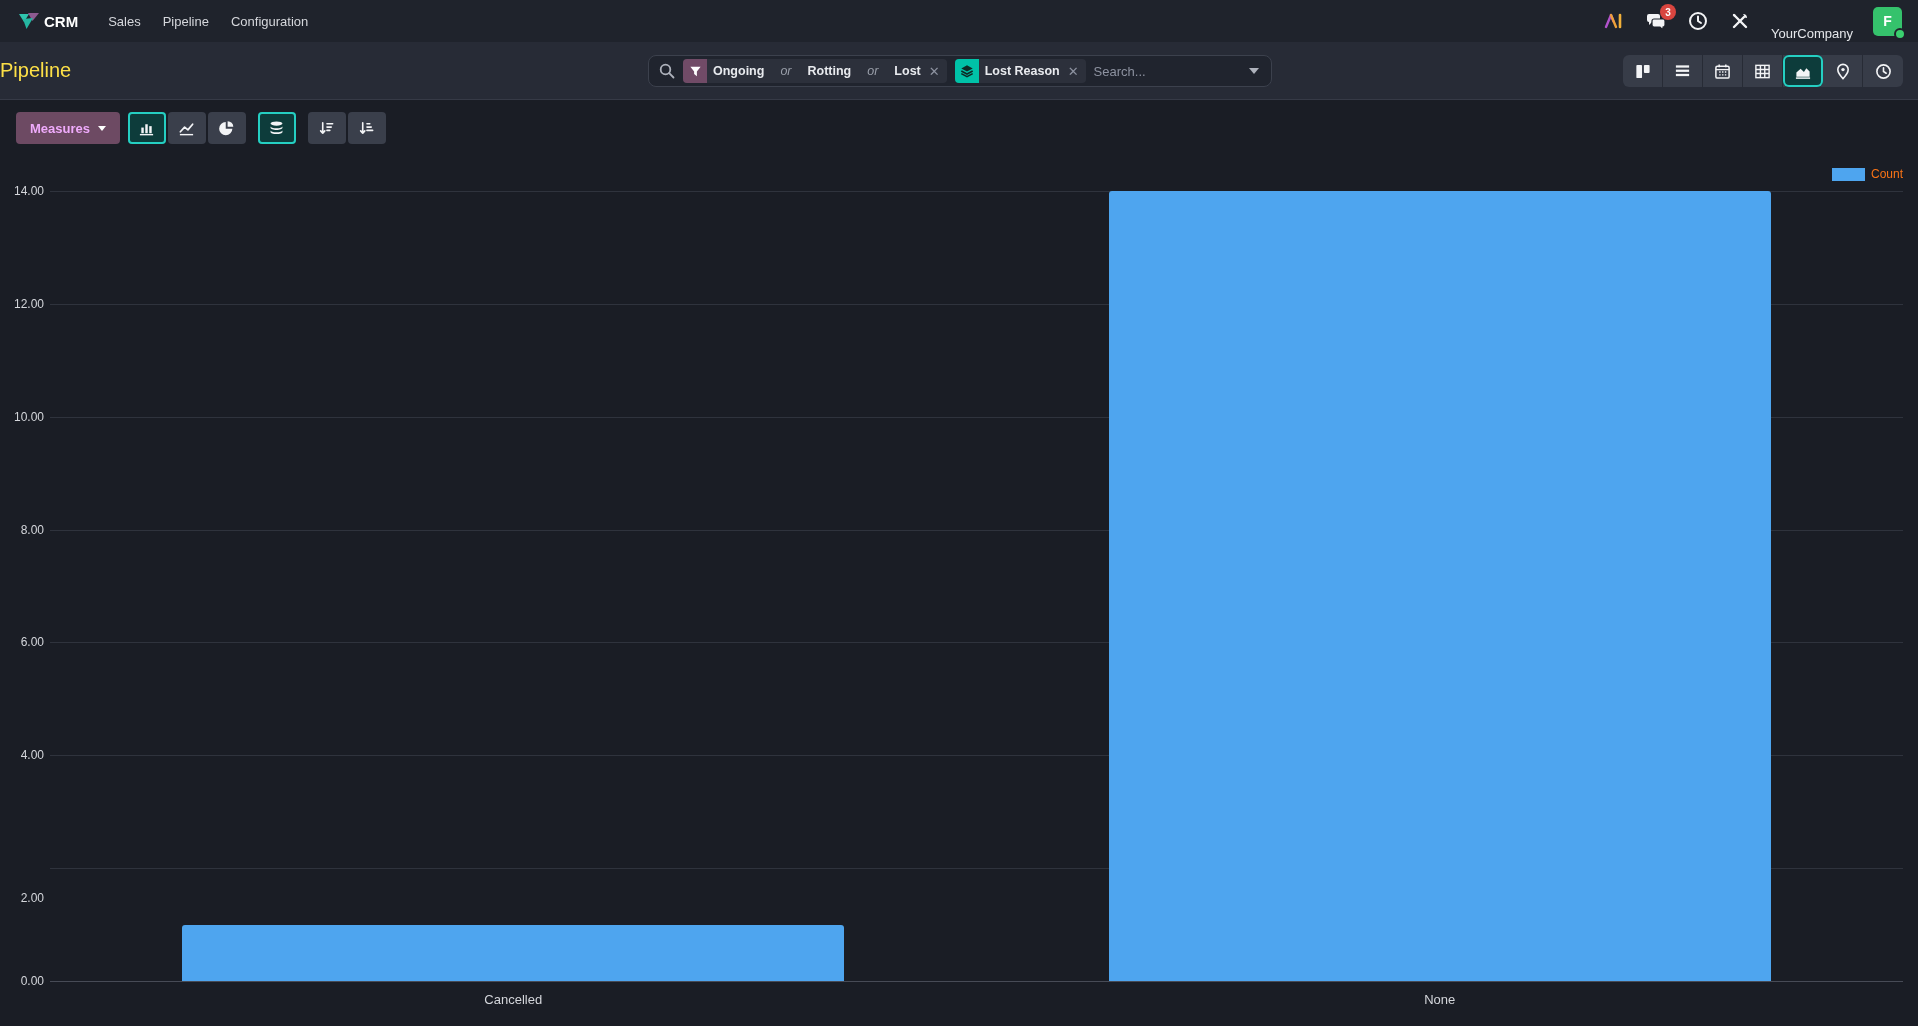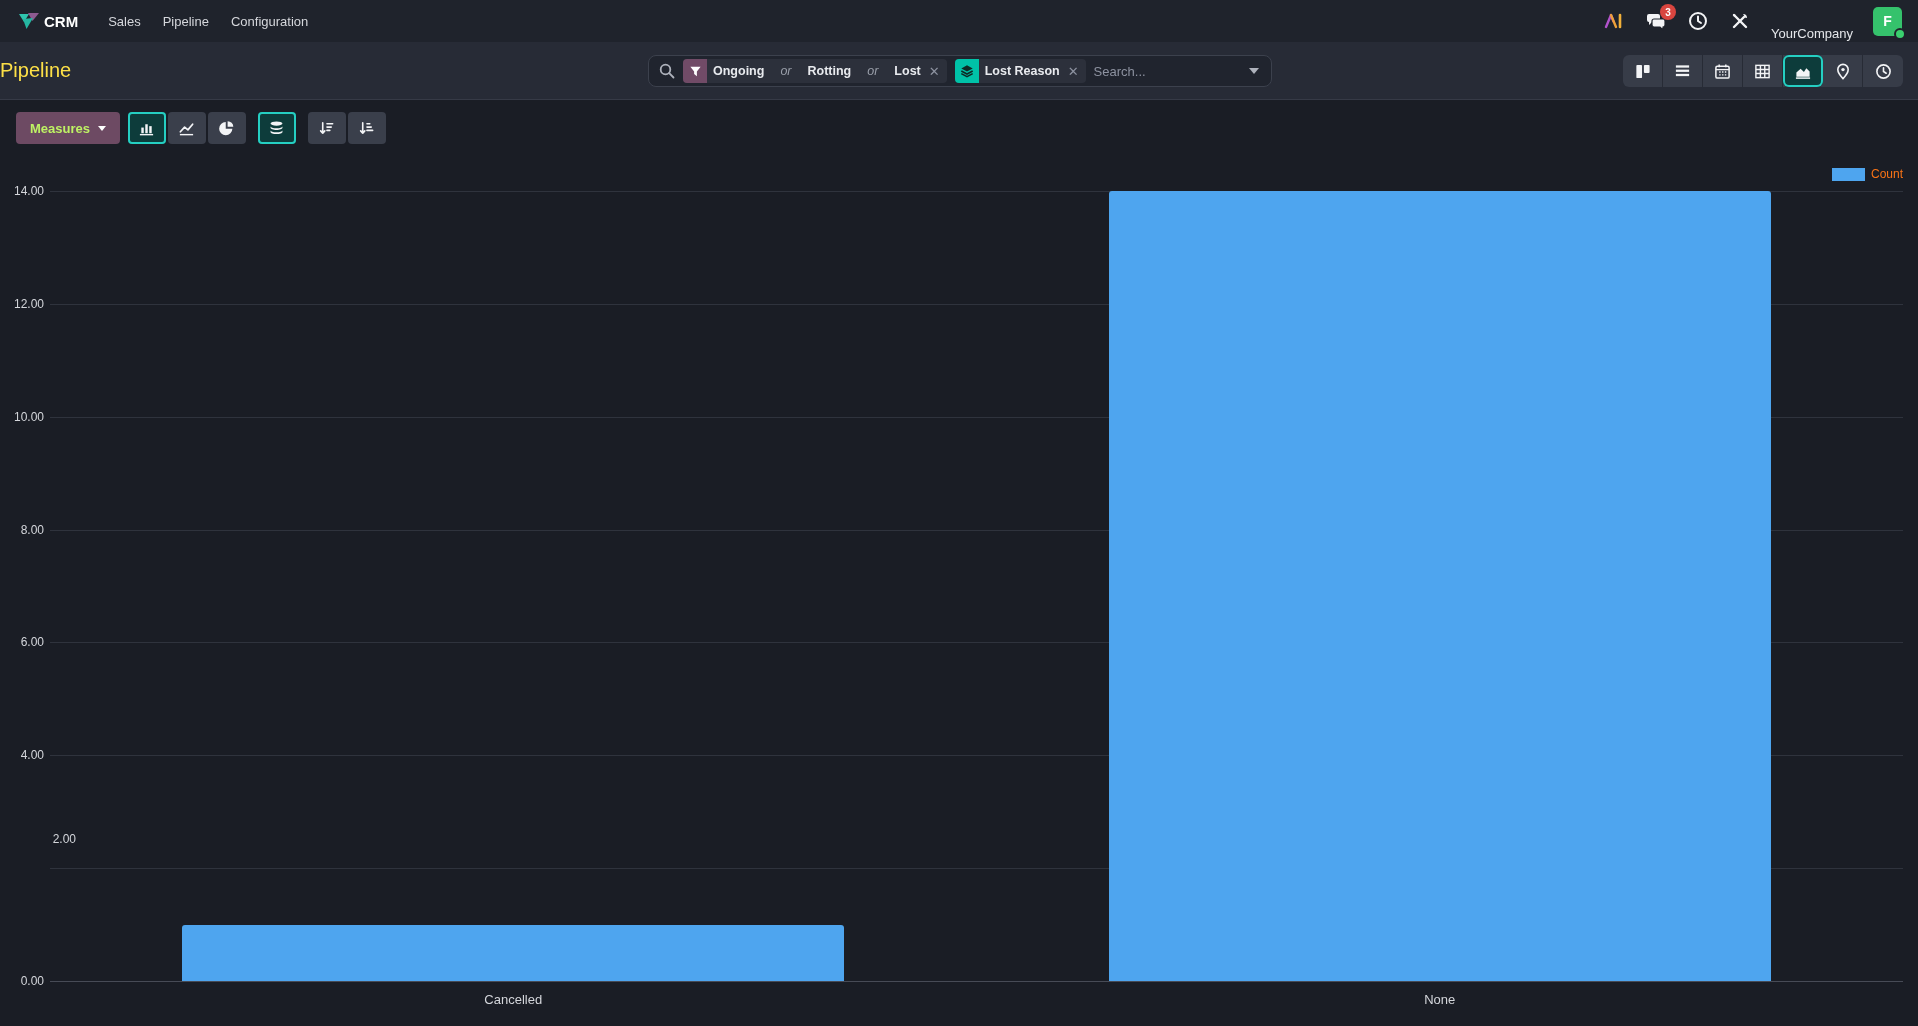--- a/index.html
+++ b/index.html
@@ -85,21 +85,21 @@
   .vs-btn.active {
     background:#0d3c3b; box-shadow:inset 0 0 0 2px #25cfc2; border-radius:6px; border-right:none;
   }
 
   
   .graph-toolbar {
     position:absolute; left:16px; top:112px; display:flex; align-items:center; gap:8px;
   }
   .measures-btn {
     height:32px; padding:0 14px; background:#6d4a63; border:none; border-radius:4px;
-    color:#bef264; font-size:13px; font-weight:bold; display:flex; align-items:center; gap:8px;
+    color:#f0abfc; font-size:13px; font-weight:bold; display:flex; align-items:center; gap:8px;
     cursor:pointer; font-family:"Liberation Sans", sans-serif;
   }
   .measures-caret {
     width:0; height:0; border-left:4px solid transparent; border-right:4px solid transparent;
     border-top:5px solid #fff;
   }
   .ct-group { display:flex; gap:2px; }
   .ct-btn {
     width:38px; height:32px; background:#3a3f4b; border:none; border-radius:4px;
     display:flex; align-items:center; justify-content:center; cursor:pointer;
@@ -320,21 +320,21 @@
 
   <div class="legend">
     <span class="legend-swatch" id="legend-swatch" style="background: rgb(78, 165, 239);"></span>
     <span class="legend-label">Count</span>
   </div>
 
   <div id="chart-layer">
       <div class="gridline zero" style="left: 50px; width: 1853px; top: 981px;"></div>
       <div class="ytick" style="top: 974px;">0.00</div>
       <div class="gridline" style="left: 50px; width: 1853px; top: 868.143px;"></div>
-      <div class="ytick" style="top: 832px; margin-left: 32px;">2.00</div>
+      <div class="ytick" style="top: 891px;">2.00</div>
       <div class="gridline" style="left: 50px; width: 1853px; top: 755.286px;"></div>
       <div class="ytick" style="top: 748.286px;">4.00</div>
       <div class="gridline" style="left: 50px; width: 1853px; top: 642.429px;"></div>
       <div class="ytick" style="top: 635.429px;">6.00</div>
       <div class="gridline" style="left: 50px; width: 1853px; top: 529.571px;"></div>
       <div class="ytick" style="top: 522.571px;">8.00</div>
       <div class="gridline" style="left: 50px; width: 1853px; top: 416.714px;"></div>
       <div class="ytick" style="top: 409.714px;">10.00</div>
       <div class="gridline" style="left: 50px; width: 1853px; top: 303.857px;"></div>
       <div class="ytick" style="top: 296.857px;">12.00</div>

